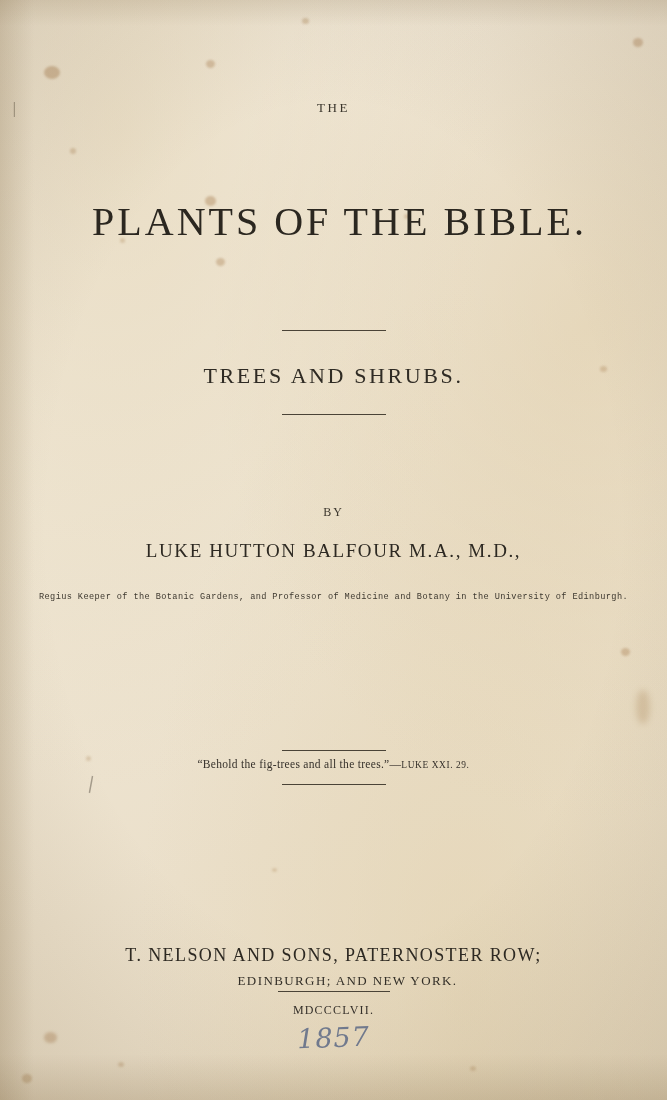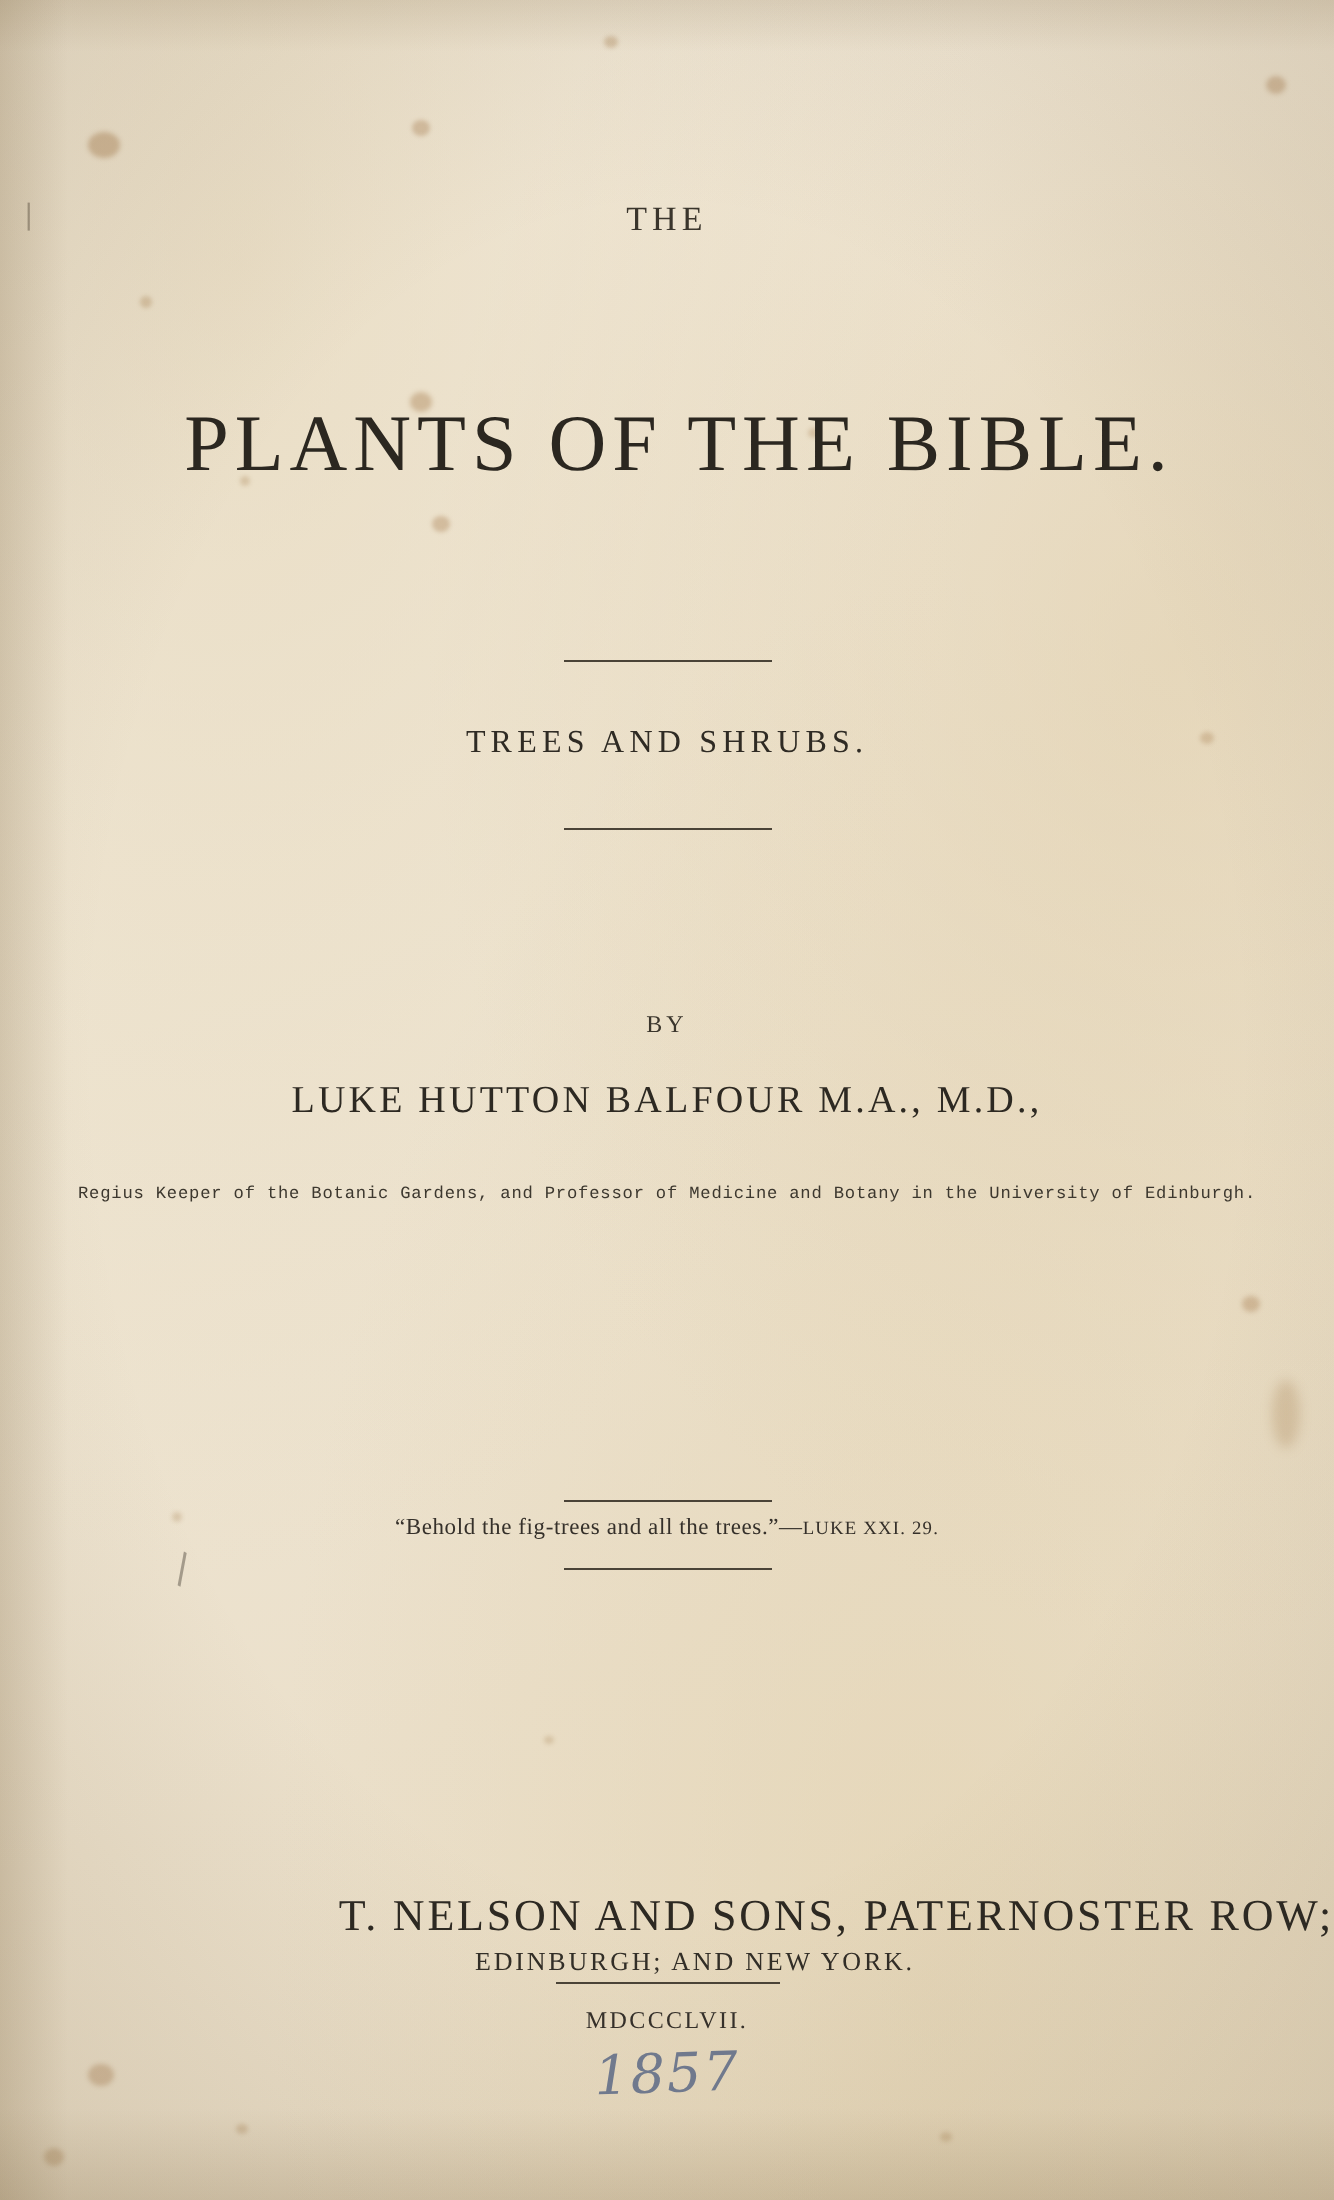--- a/index.html
+++ b/index.html
@@ -66,21 +66,21 @@
     position: relative;
     z-index: 3;
     width: 100%;
     height: 100%;
     text-align: center;
   }
 
   .line-the {
     position: absolute;
     top: 100px; left: 0; right: 0;
-    font-size: 17px;
+    font-size: 13px;
     letter-spacing: 2.6px;
     color: #3a352c;
   }
 
   .main-title {
     position: absolute;
     top: 198px; left: 12px; right: 0;
     font-size: 40px;
     letter-spacing: 3px;
     color: #2b2720;
@@ -96,21 +96,21 @@
   }
   .rule.r1 { top: 330px; width: 104px; }
   .rule.r2 { top: 414px; width: 104px; }
   .rule.r3 { top: 750px; width: 104px; }
   .rule.r4 { top: 784px; width: 104px; }
   .rule.r5 { top: 991px; width: 112px; }
 
   .subtitle {
     position: absolute;
     top: 363px; left: 0; right: 0;
-    font-size: 16px;
+    font-size: 22px;
     letter-spacing: 2.6px;
     color: #2f2b24;
   }
 
   .by {
     position: absolute;
     top: 505px; left: 0; right: 0;
     font-size: 12px;
     letter-spacing: 2px;
     color: #3b362d;
@@ -158,25 +158,24 @@
     position: absolute;
     top: 917px; left: 0; right: 0;
     font-size: 19px;
     letter-spacing: 2.2px;
     color: #2d2922;
   }
 
   .publisher {
     position: absolute;
     top: 945px; left: 0; right: 0;
-    font-size: 22px;
+    font-size: 18px;
     letter-spacing: 1.4px;
     color: #2d2922;
     white-space: nowrap;
-    text-align: right;
   }
 
   .cities2 {
     position: absolute;
     top: 973px; left: 0; right: 0;
     font-size: 13px;
     letter-spacing: 1.4px;
     color: #322e27;
     padding-left: 28px;
   }

